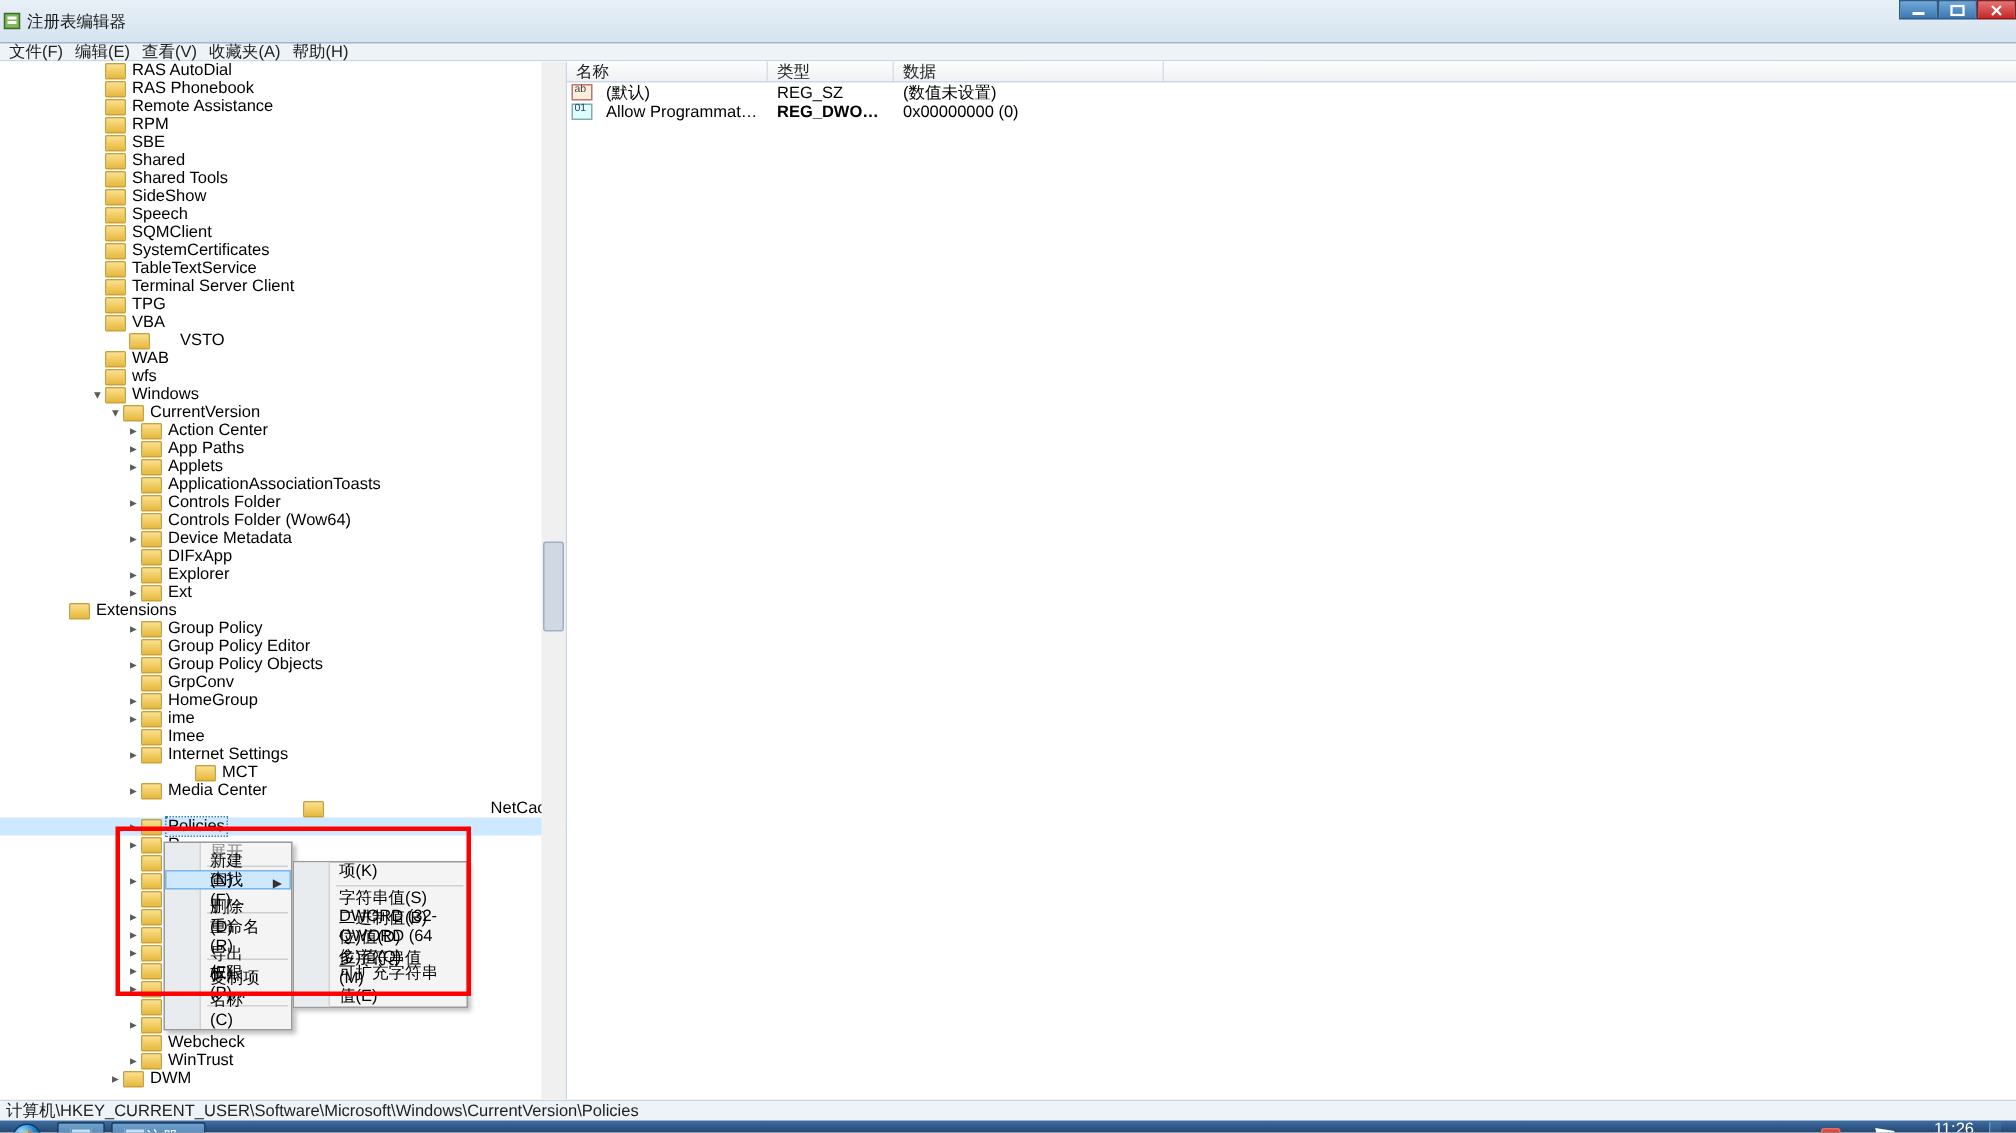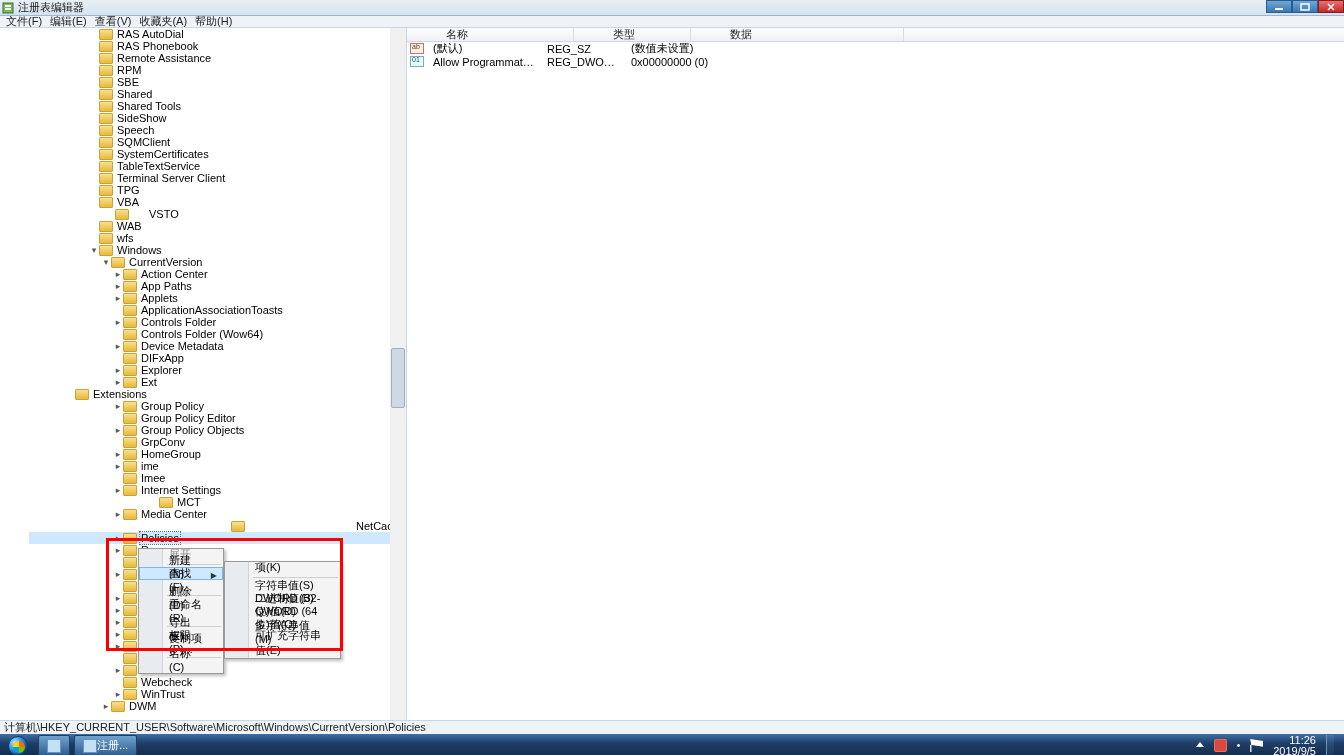--- a/index.html
+++ b/index.html
@@ -1,49 +1,49 @@
 <!DOCTYPE html>
 <html><head>
 <meta charset="utf-8">
 <style>
 * { margin: 0; padding: 0; box-sizing: border-box; font-family: "Microsoft YaHei", "Segoe UI", Tahoma, sans-serif; font-size: 11px; }
 html, body { width: 1344px; height: 755px; overflow: hidden; background: #fff; }
 
 
-.titlebar { height: 16px; background: linear-gradient(#e8f0f7,#d5e3ef); display: flex; align-items: center; padding: 0 2px; border-bottom: 1px solid #9db7cf; position: relative; }
+.titlebar { height: 29px; background: linear-gradient(#e8f0f7,#d5e3ef); display: flex; align-items: center; padding: 0 2px; border-bottom: 1px solid #9db7cf; position: relative; }
 .titlebar .icon-reg { width: 12px; height: 12px; margin-right: 4px; display:inline-flex; align-items:center; justify-content:center; }
 .titlebar .title { color: #1a1a1a; }
 .winbtns { position: absolute; right: 0; top: 0; height: 14px; display:flex; }
 .winbtn { width: 26px; height: 13px; display:flex; align-items:center; justify-content:center; color:#fff; }
 .winbtn.min, .winbtn.max { background: linear-gradient(#6fa8d8,#3d77b0); border:1px solid #2d5a88; }
 .winbtn.close { background: linear-gradient(#e57373,#c62828); border:1px solid #8b1a1a; }
 
 
 .menubar { height: 12px; background: #eef3f8; display:flex; align-items:center; padding: 0 4px; gap: 4px; border-bottom:1px solid #c9d6e3; }
 .menubar span { color:#222; cursor:default; padding:0 2px; }
 
 
 .client { display:flex; height: calc(755px - 14px - 12px - 14px - 23px); background:#fff; }
 
 
-.tree-pane { width: 378px; border-right:1px solid #c9d6e3; overflow:hidden; position:relative; background:#fff;margin-left:29px; }
+.tree-pane { width: 378px; border-right:1px solid #c9d6e3; overflow:hidden; position:relative; background:#fff; }
 .tree-inner { position:absolute; left:0; top:0; width:100%; }
 .tree-row { height:12px; display:flex; align-items:center; white-space:nowrap; color:#000; cursor:default; }
 .tree-row .expander { width:10px; text-align:center; color:#5a5a5a; font-size:9px; line-height:12px; }
 .tree-row .folder { width:14px; height:11px; background: linear-gradient(#fce08a,#e7b83e); border:1px solid #caa23a; border-radius:1px; margin-right:3px; flex-shrink:0; }
 .tree-row.selected { background:#cde8ff; }
 .tree-row.selected .label { outline:1px dotted #3a7bbf; }
 .tree-row .label { padding:0 1px; }
 .tree-scrollpad { position:absolute; right:0; top:0; width:16px; height:100%; background:#f0f0f0; }
 .tree-thumb { position:absolute; right:1px; width:14px; background:#cfd8e3; border:1px solid #9fb0c2; border-radius:2px; }
 
 
 .list-pane { flex:1; background:#fff; position:relative; }
 .list-header { height:14px; background: linear-gradient(#fdfdfd,#eef1f5); border-bottom:1px solid #d0d7df; display:flex; }
-.list-header .col { border-right:1px solid #d9dee4; padding:0 6px; display:flex; align-items:center; color:#222;margin-left:33px; }
+.list-header .col { border-right:1px solid #d9dee4; padding:0 6px; display:flex; align-items:center; color:#222; }
 .col-name { width:134px; }
 .col-type { width:84px; }
 .col-data { width:180px; }
 .list-body { }
 .list-row { height:13px; display:flex; align-items:center; }
 .list-row .cell { padding:0 6px; overflow:hidden; text-overflow:ellipsis; white-space:nowrap; }
 .val-icon { width:14px; height:11px; margin: 0 3px 0 3px; flex-shrink:0; border:1px solid #8aa; background:#dff; display:inline-block; position:relative; }
 .val-icon.sz { border-color:#b77; background:#fed; }
 .val-icon::after { content:'ab'; position:absolute; font-size:7px; left:1px; top:-1px; color:#444;}
 .val-icon.dw::after { content:'01'; color:#246; }
@@ -482,21 +482,21 @@
     <div class="list-body" id="list-body">
         <div class="list-row">
           <span class="val-icon sz"></span>
           <span class="cell col-name" style="width: 114px;">(默认)</span>
           <span class="cell col-type" style="width: 84px;">REG_SZ</span>
           <span class="cell col-data" style="width: 200px;">(数值未设置)</span>
         </div>
         <div class="list-row">
           <span class="val-icon dw"></span>
           <span class="cell col-name" style="width: 114px;">Allow Programmatic Cut_Co...</span>
-          <span class="cell col-type" style="width: 84px;">REG_DWORD</span>
+          <span class="cell col-type" style="width: 84px; font-weight: bold;">REG_DWORD</span>
           <span class="cell col-data" style="width: 200px;">0x00000000 (0)</span>
         </div>
       </div>
   </div>
 </div>
 
 <div class="statusbar">
   <span>计算机\HKEY_CURRENT_USER\Software\Microsoft\Windows\CurrentVersion\Policies</span>
 </div>
 

